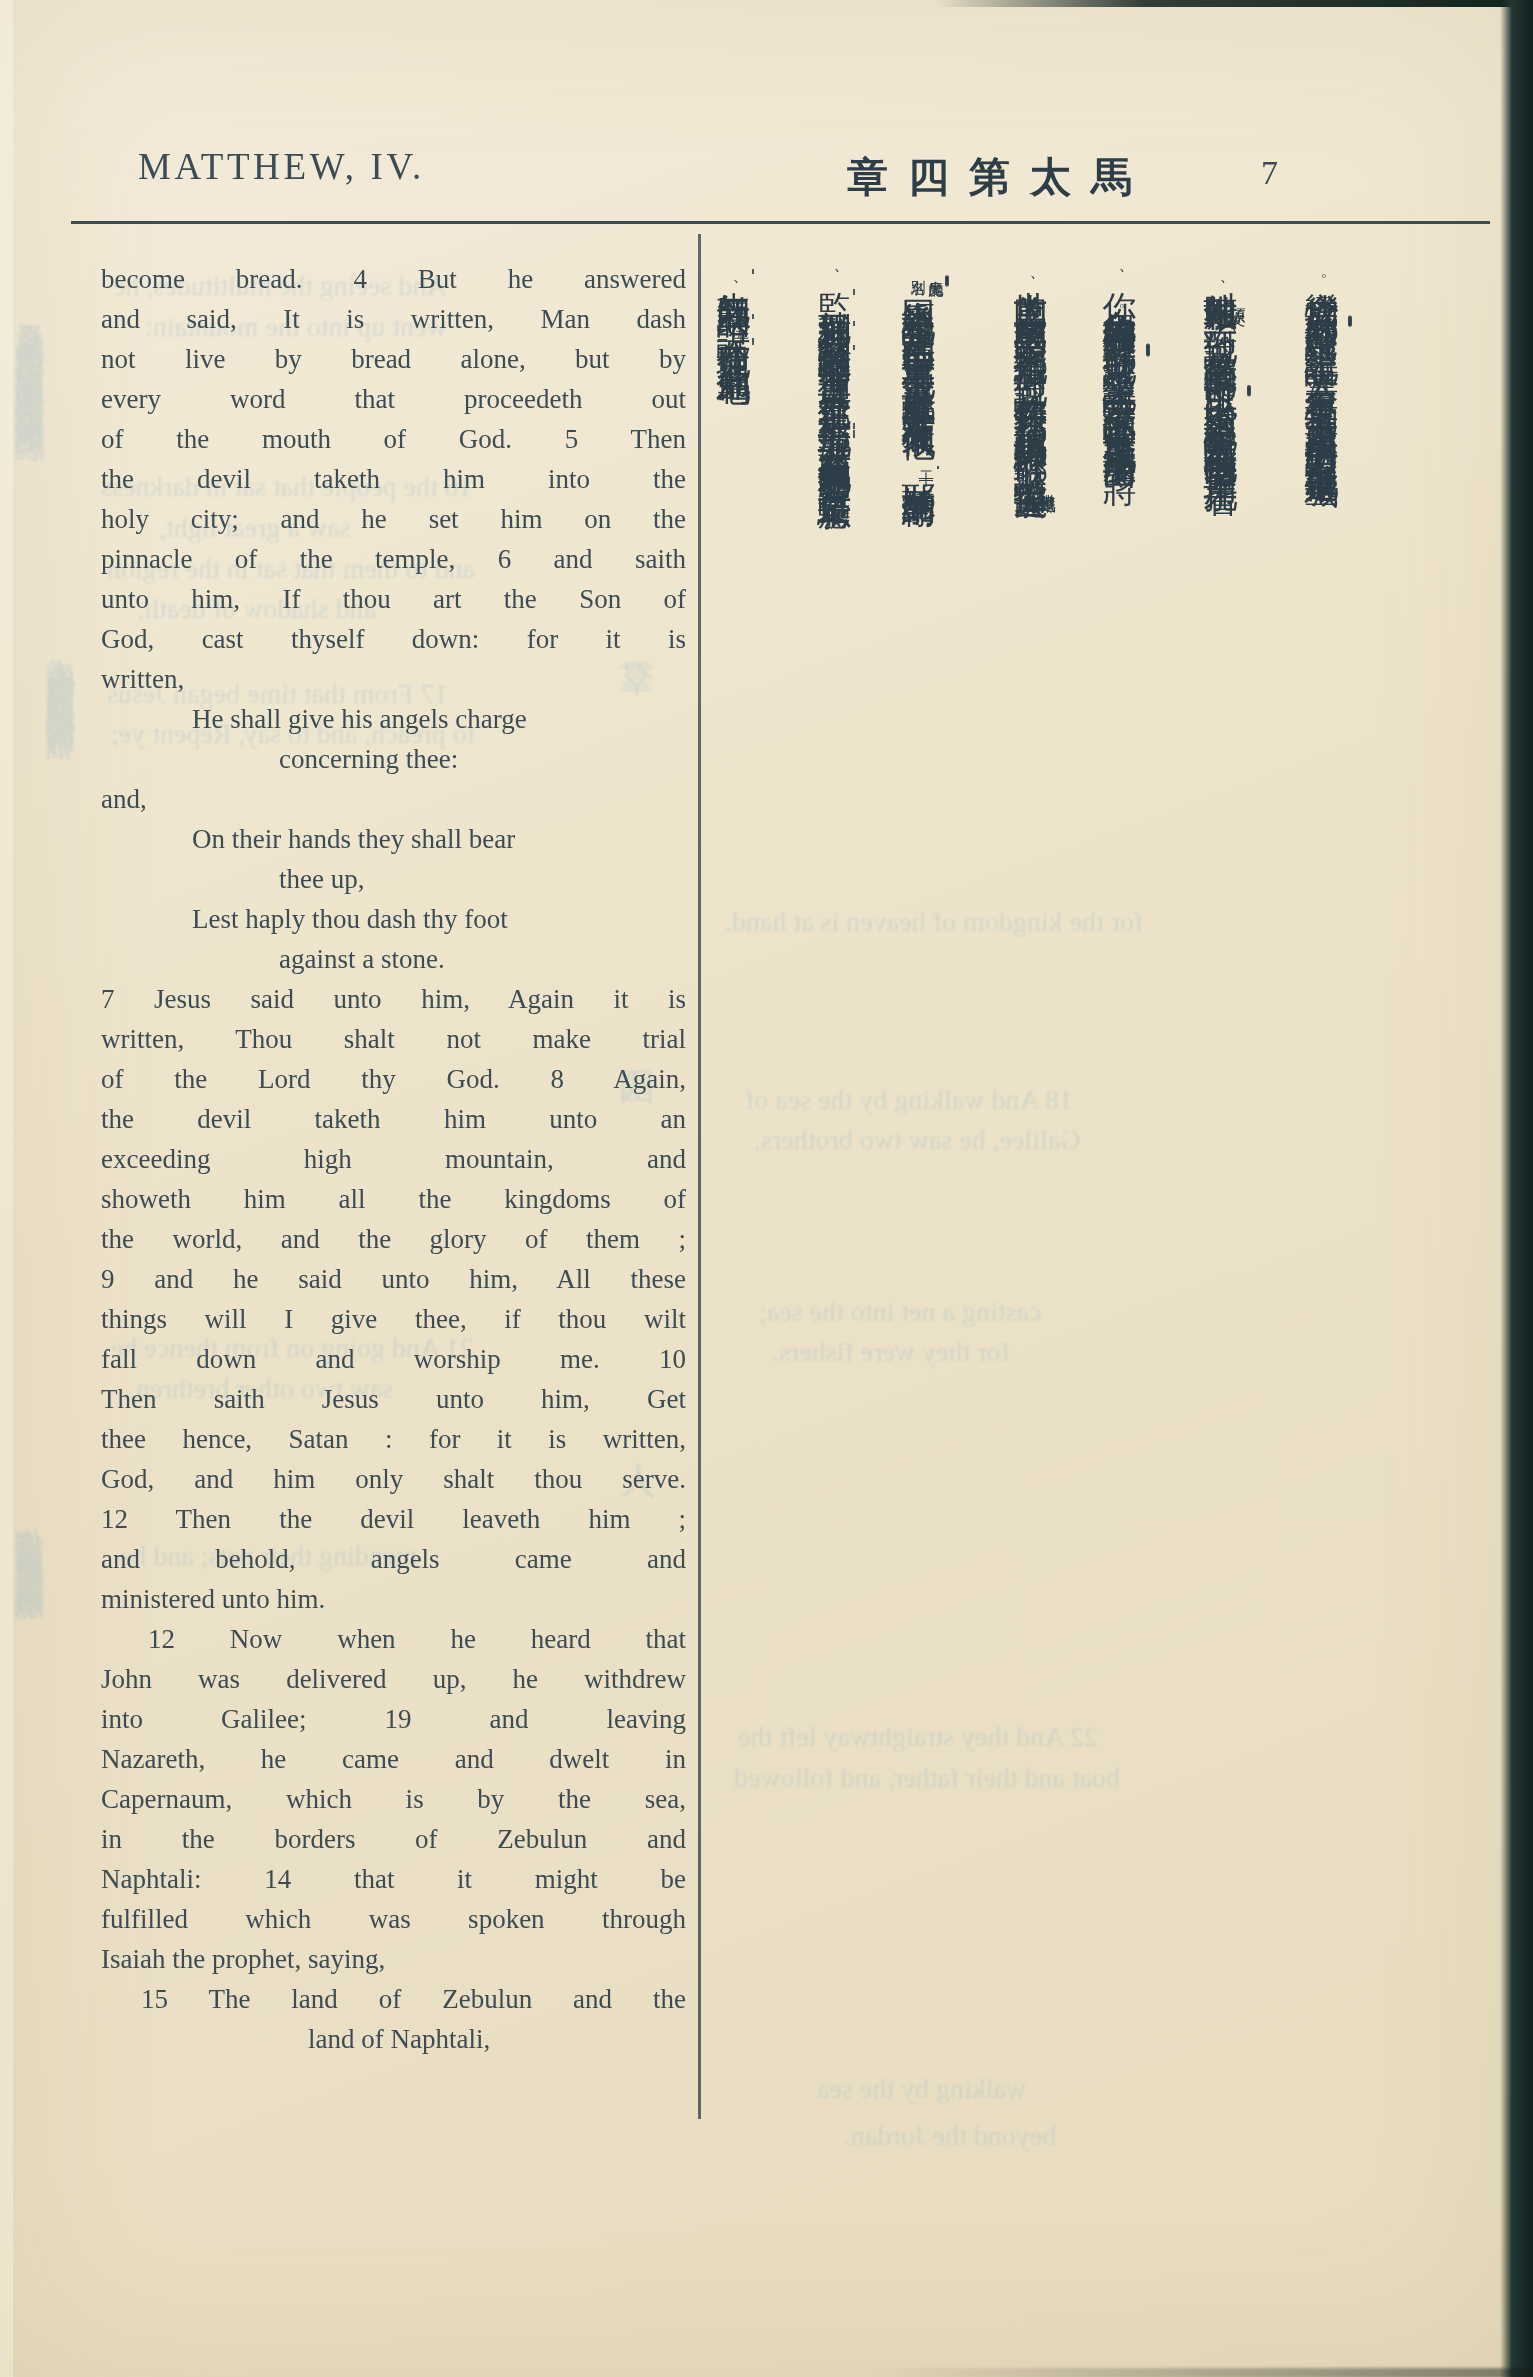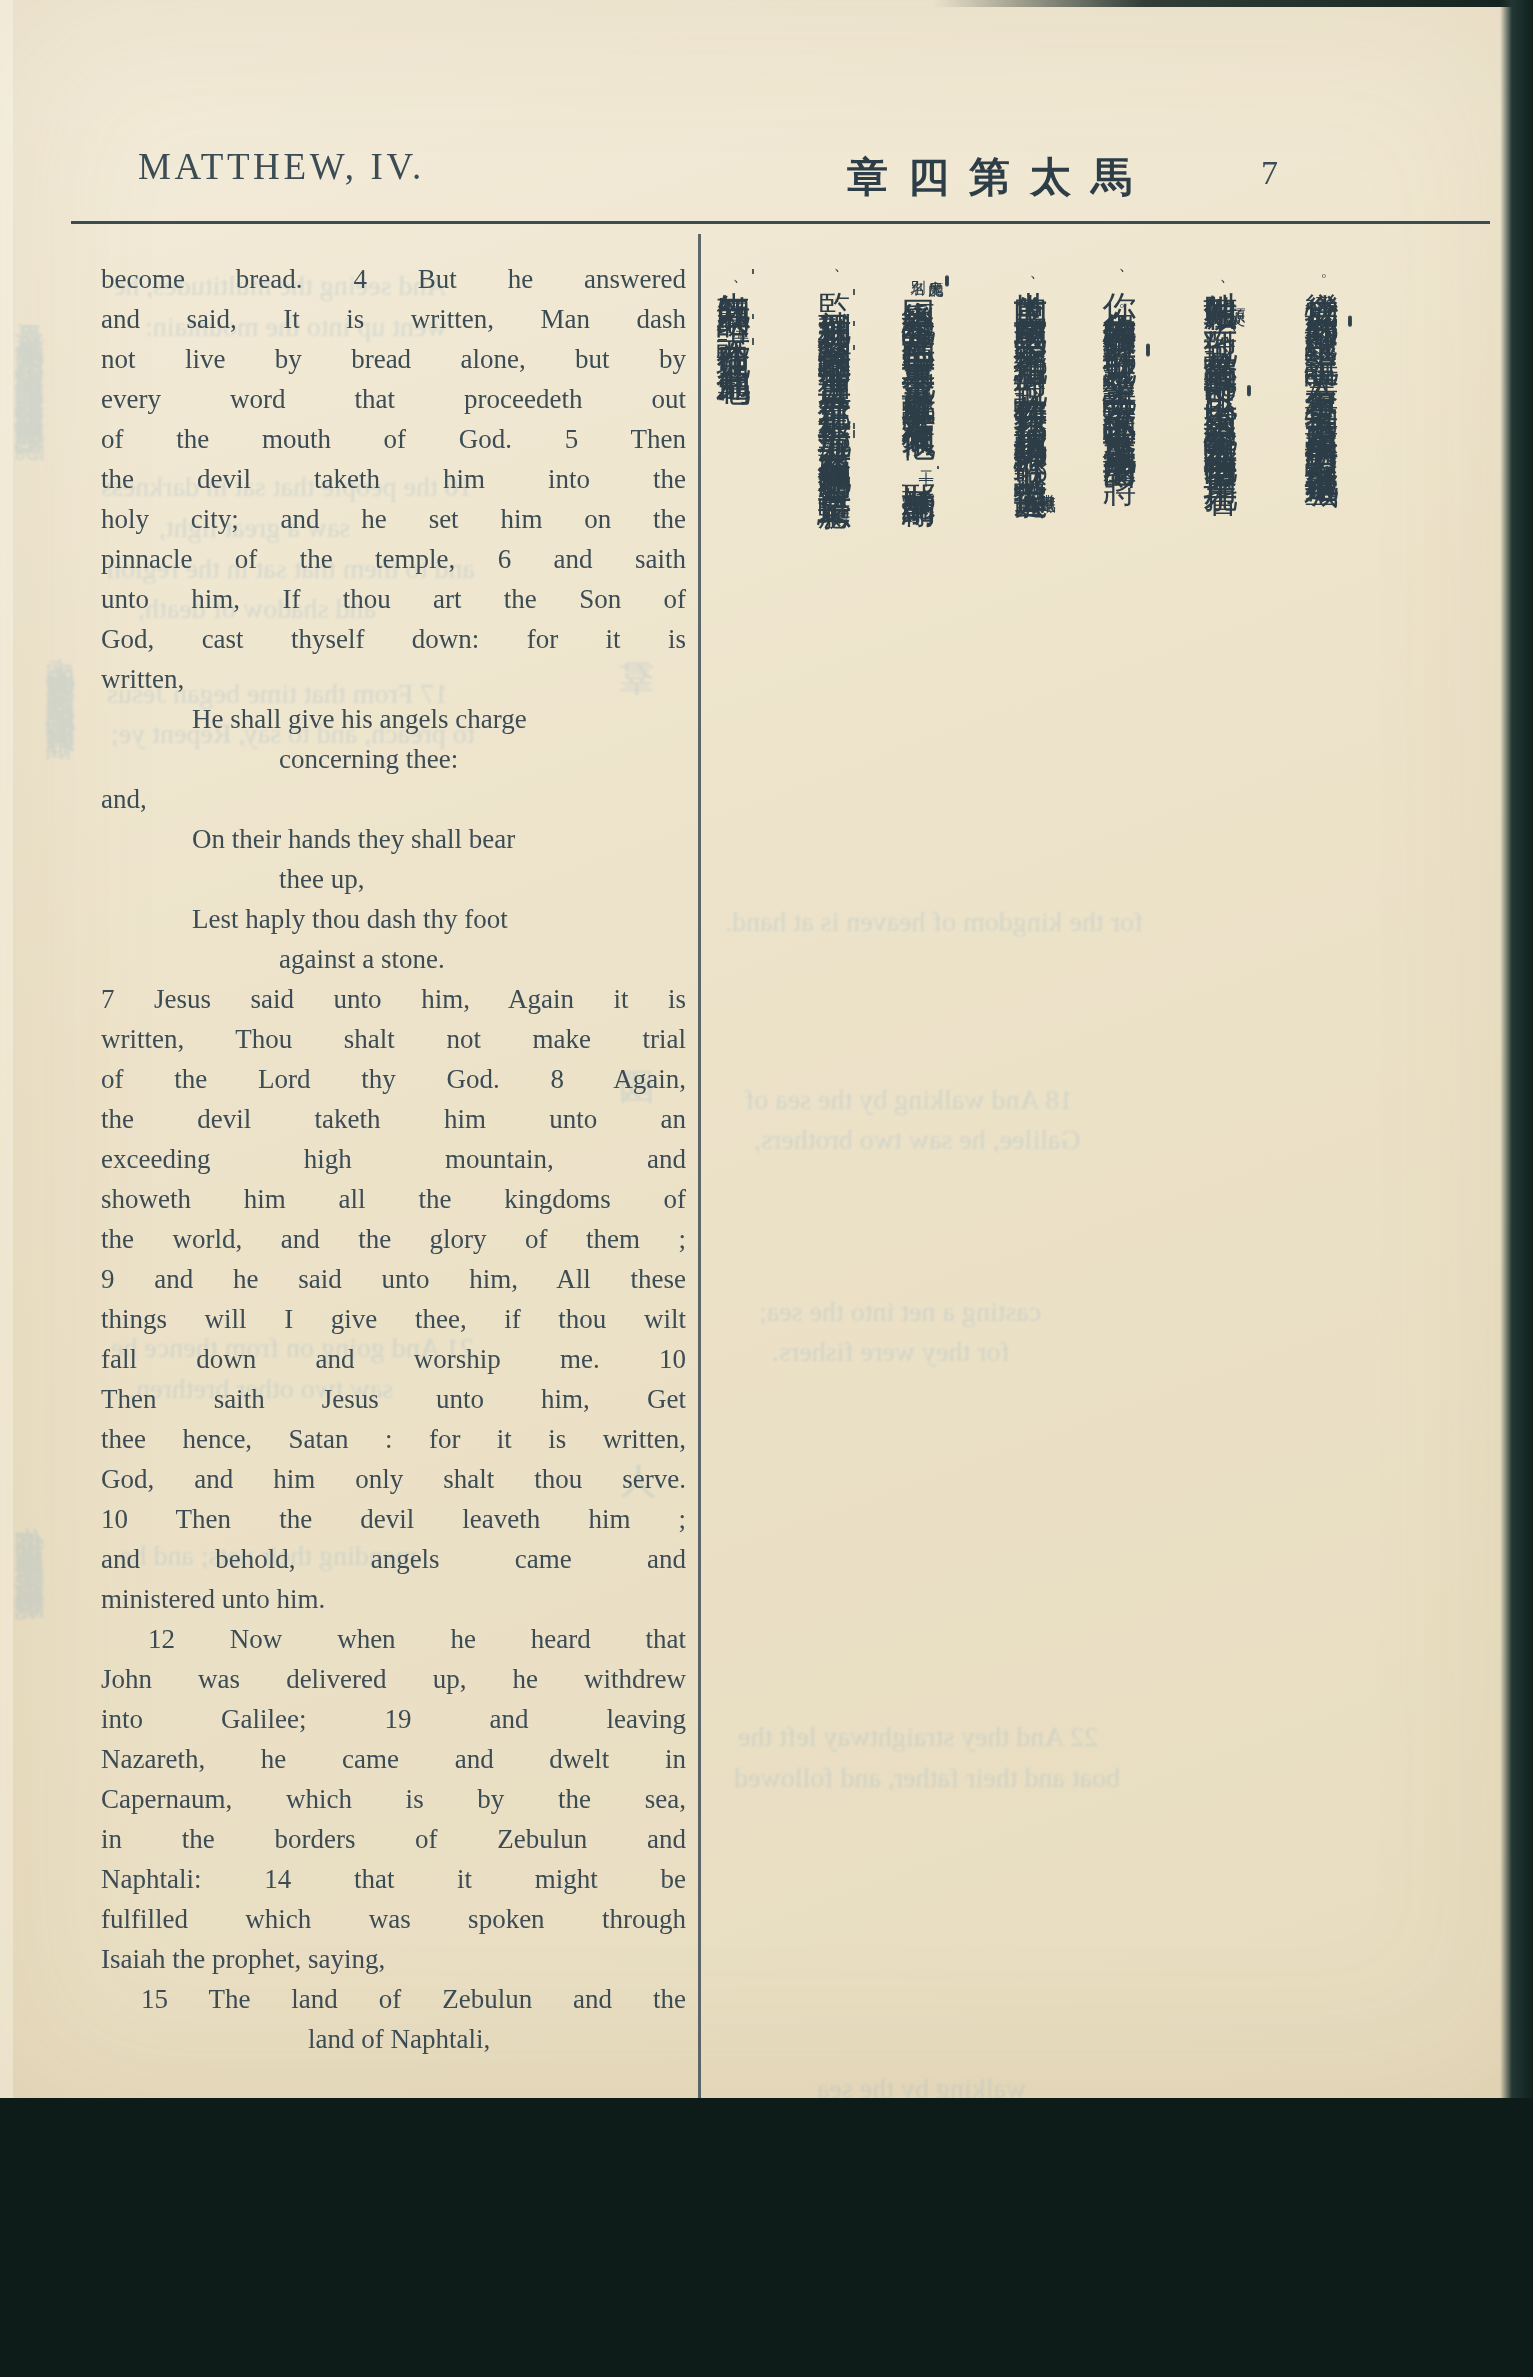--- a/index.html
+++ b/index.html
@@ -1,20 +1,20 @@
 <!DOCTYPE html>
 <html style="--paper: #ede3ca; --ink: #3c4c55; --ink_cjk: #2e3e48; --ghost: #9cb8c6; --edge: #15211e; --rule: #42525a;font-size:14.5px"><head>
 <meta charset="utf-8">
 <style>
   :root{
     --paper:#ede3ca; --ink:#3c4c55; --ink_cjk:#2e3e48;
     --ghost:#9cb8c6; --edge:#15211e; --rule:#42525a;
   }
   html,body{margin:0;padding:0;background:#0d1b19;}
-  .page{position:relative;width:1534px;height:2098px;overflow:hidden;
+  .page{position:relative;width:1534px;height:2377px;overflow:hidden;
         background:linear-gradient(160deg,#f3ecda 0%,#ede3ca 42%,#e7dcbf 100%);
         box-shadow:inset 0 0 172px rgba(150,110,50,.12);
         font-family:"Liberation Serif","DejaVu Serif",serif;}
   
   .edge-right{position:absolute;top:0;right:0;width:34px;height:2377px;
         background:linear-gradient(90deg,rgba(34,55,51,0) 0%,#223733 35%,#0f1f1c 100%);}
   .edge-top{position:absolute;top:0;left:933px;width:601px;height:7.2px;
         background:linear-gradient(90deg,rgba(18,34,30,0),rgba(18,34,30,.85) 35%,#12221e);}
   .edge-bottom{position:absolute;left:870px;top:2368px;width:664px;height:10px;
         background:linear-gradient(90deg,rgba(20,30,27,0),rgba(20,30,27,.5));filter:blur(1.8px);}
@@ -116,21 +116,21 @@
       <div class="eline j">the devil taketh him unto an</div>
       <div class="eline j">exceeding high mountain, and</div>
       <div class="eline j">showeth him all the kingdoms of</div>
       <div class="eline j">the world, and the glory of them ;</div>
       <div class="eline j">9 and he said unto him, All these</div>
       <div class="eline j">things will I give thee, if thou wilt</div>
       <div class="eline j">fall down and worship me.  10</div>
       <div class="eline j">Then saith Jesus unto him, Get</div>
       <div class="eline j">thee hence, Satan : for it is written,</div>
       <div class="eline j">God, and him only shalt thou serve.</div>
-      <div class="eline j">10 Then the devil leaveth him ;</div>
+      <div class="eline j">12 Then the devil leaveth him ;</div>
       <div class="eline j">and behold, angels came and</div>
       <div class="eline ">ministered unto him.</div>
       <div class="eline p1 j">12  Now  when  he  heard  that</div>
       <div class="eline j">John was delivered up, he withdrew</div>
       <div class="eline j">into Galilee;  19  and  leaving</div>
       <div class="eline j">Nazareth, he came and dwelt in</div>
       <div class="eline j">Capernaum, which is by the sea,</div>
       <div class="eline j">in the borders of Zebulun and</div>
       <div class="eline j">Naphtali:  14  that  it  might  be</div>
       <div class="eline j">fulfilled which was spoken through</div>

